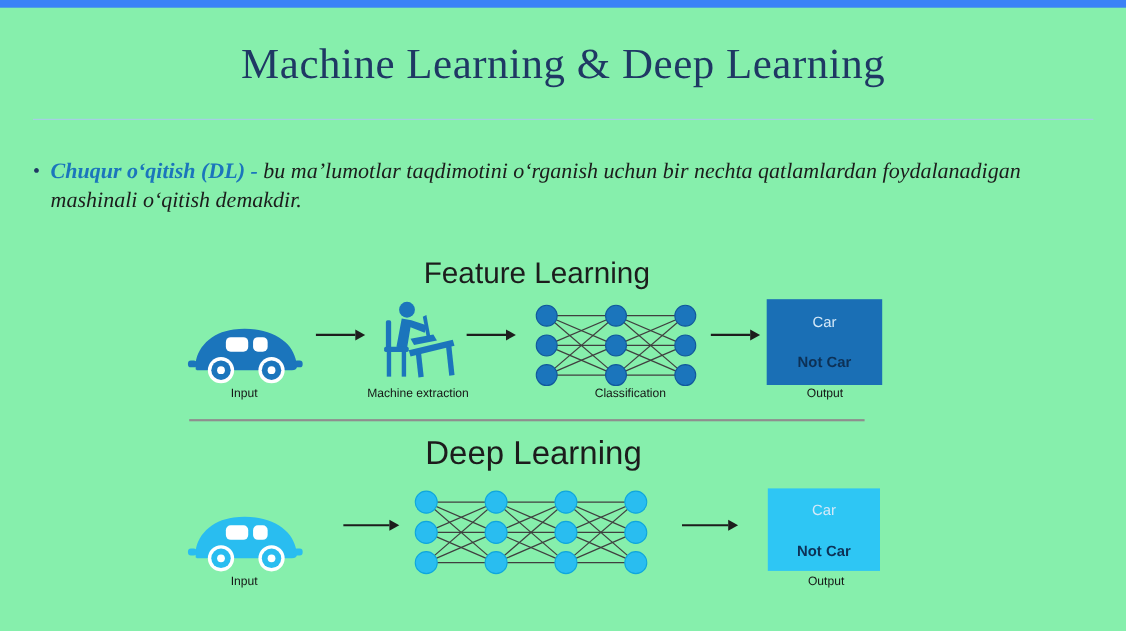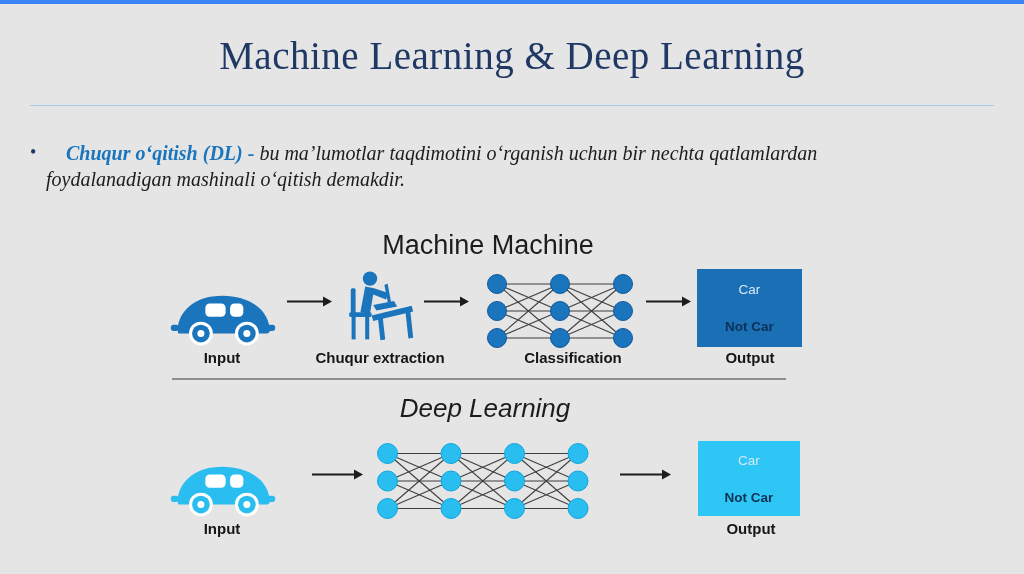--- a/index.html
+++ b/index.html
@@ -1,40 +1,40 @@
 <!DOCTYPE html>
 <html style="--title-navy: #1F3864; --rule-blue: #A9CCE9; --lead-blue: #1B75BC; --text-dark: #1C1C1C; --ml-blue: #1B75BC; --ml-box: #1A6FB5; --dl-cyan: #29BDF0; --dl-box: #2EC6F4; --car-light: #D5E9F8; --notcar-dark: #0D3156; --edge-dark: #3F3F3F; --arrow-black: #1D1D1D; --divider-gray: #8E8E8E;"><head>
 <meta charset="utf-8">
 <style>
   html,body {margin:0; padding:0; background:#ffffff;}
   .slide {
-    position:relative; width:1024px; height:574px; background:#e5e5e5;
+    position:relative; width:1024px; height:574px; background:#86efac;
     overflow:hidden; font-family:"Liberation Sans", sans-serif;
-    border-top:4px solid #3b82f6; box-sizing:border-box;
+    border-top:7px solid #3b82f6; box-sizing:border-box;
   }
   .title {
     position:absolute; top:28px; left:0; width:100%; text-align:center;
     font-family:"Liberation Serif", serif; font-weight:400; font-size:39px;
     line-height:48px; color:var(--title-navy); margin:0; letter-spacing:0.5px;
   }
   .rule {
     position:absolute; top:101px; left:30px; width:964px; height:1px;
     background:var(--rule-blue); border:none; margin:0;
   }
   .bullet {
     position:absolute; top:136px; left:28px; width:900px; margin:0;
     font-family:"Liberation Serif", serif; font-style:italic; font-size:20px;
     line-height:1.32; color:var(--text-dark); padding-left:18px; box-sizing:border-box;
   }
   .bullet .dot {position:absolute; left:2px; top:1px; font-style:normal; font-size:18px; color:var(--title-navy);}
-  .bullet .lead {font-weight:700; color:var(--lead-blue);margin-left:20px;}
+  .bullet .lead {font-weight:700; color:var(--lead-blue);}
   .heading {position:absolute; transform:translateX(-50%); color:#1c1c1c; white-space:nowrap; margin:0; font-weight:400;}
   .heading.ml {left:488px; top:226px; font-size:27px;}
-  .heading.dl {left:485px; top:389px; font-size:26px;font-style:italic;}
-  .lbl {position:absolute; transform:translateX(-50%); font-size:15px; color:#161616; white-space:nowrap;font-weight:bold;}
+  .heading.dl {left:485px; top:389px; font-size:30px;}
+  .lbl {position:absolute; transform:translateX(-50%); font-size:11px; color:#161616; white-space:nowrap;}
   .outbox {
     position:absolute; display:flex; flex-direction:column; align-items:center;
     justify-content:center; gap:22px; font-size:13.5px;
   }
   .outbox.ml {left:697px; top:265px; width:105px; height:78px; background:var(--ml-box);}
   .outbox.dl {left:698px; top:437px; width:102px; height:75px; background:var(--dl-box);}
   .outbox .car {color:var(--car-light);}
   .outbox .notcar {color:var(--notcar-dark);font-weight:bold;}
   .divider {position:absolute; left:172px; top:374px; width:614px; height:2px; background:var(--divider-gray);}
   svg.icon {position:absolute; display:block;}
@@ -54,21 +54,21 @@
 
   <h1 class="title">Machine Learning &amp; Deep Learning</h1>
   <div class="rule"></div>
 
   <p class="bullet">
     <span class="dot">•</span>
     <span class="lead">Chuqur o‘qitish (DL) - </span>
     <span class="body">bu ma’lumotlar taqdimotini o‘rganish uchun bir nechta qatlamlardan foydalanadigan mashinali o‘qitish demakdir.</span>
   </p>
 
-  <h2 class="heading ml">Machine Machine</h2>
+  <h2 class="heading ml">Feature Learning</h2>
 
   <svg class="icon ml-fill" style="left:170px; top:279px;" width="106" height="64" viewBox="0 0 120 72">
     <path d="M9,56 C7,36 24,18 48,15 C70,12 90,18 101,28 C108,34 112,43 113,51 C114,55 112,57 108,57 L12,57 C9,57 9.2,56.6 9,56 Z"></path>
     <rect x="1" y="47" width="9" height="7" rx="3"></rect>
     <rect x="110" y="47" width="9" height="7" rx="3"></rect>
     <rect class="white-fill" x="40" y="23" width="23" height="15" rx="5"></rect>
     <rect class="white-fill" x="68" y="23" width="15" height="15" rx="5"></rect>
     <circle class="white-fill" cx="35" cy="57" r="13.5"></circle>
     <circle class="white-fill" cx="87" cy="57" r="13.5"></circle>
     <circle cx="35" cy="57" r="10"></circle>
@@ -135,21 +135,21 @@
     <line x1="0" y1="6.5" x2="36" y2="6.5"></line>
       <polygon points="36,1.5 45,6.5 36,11.5"></polygon>
   </svg>
 
   <div class="outbox ml">
     <span class="car">Car</span>
     <span class="notcar">Not Car</span>
   </div>
 
   <span class="lbl" style="left:222px; top:345px;">Input</span>
-  <span class="lbl" style="left:380px; top:345px;">Chuqur extraction</span>
+  <span class="lbl" style="left:380px; top:345px;">Machine extraction</span>
   <span class="lbl" style="left:573px; top:345px;">Classification</span>
   <span class="lbl" style="left:750px; top:345px;">Output</span>
 
   <div class="divider"></div>
 
   <h2 class="heading dl">Deep Learning</h2>
 
   <svg class="icon dl-fill" style="left:170px; top:450px;" width="106" height="64" viewBox="0 0 120 72">
     <path d="M9,56 C7,36 24,18 48,15 C70,12 90,18 101,28 C108,34 112,43 113,51 C114,55 112,57 108,57 L12,57 C9,57 9.2,56.6 9,56 Z"></path>
     <rect x="1" y="47" width="9" height="7" rx="3"></rect>

